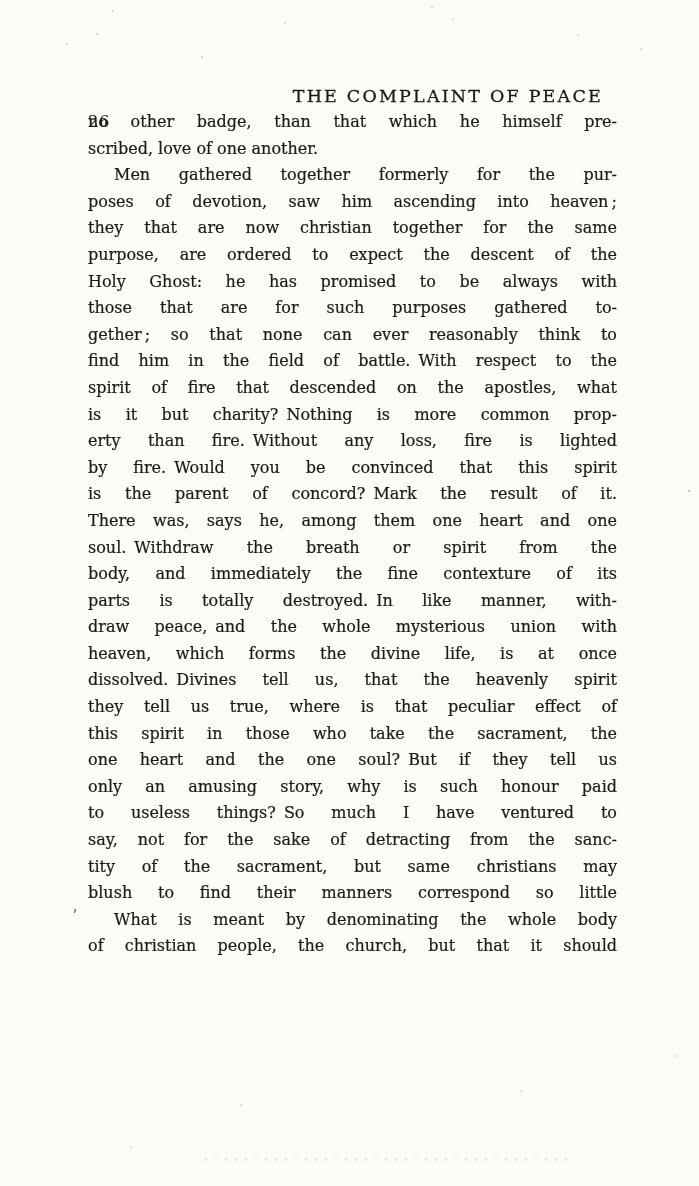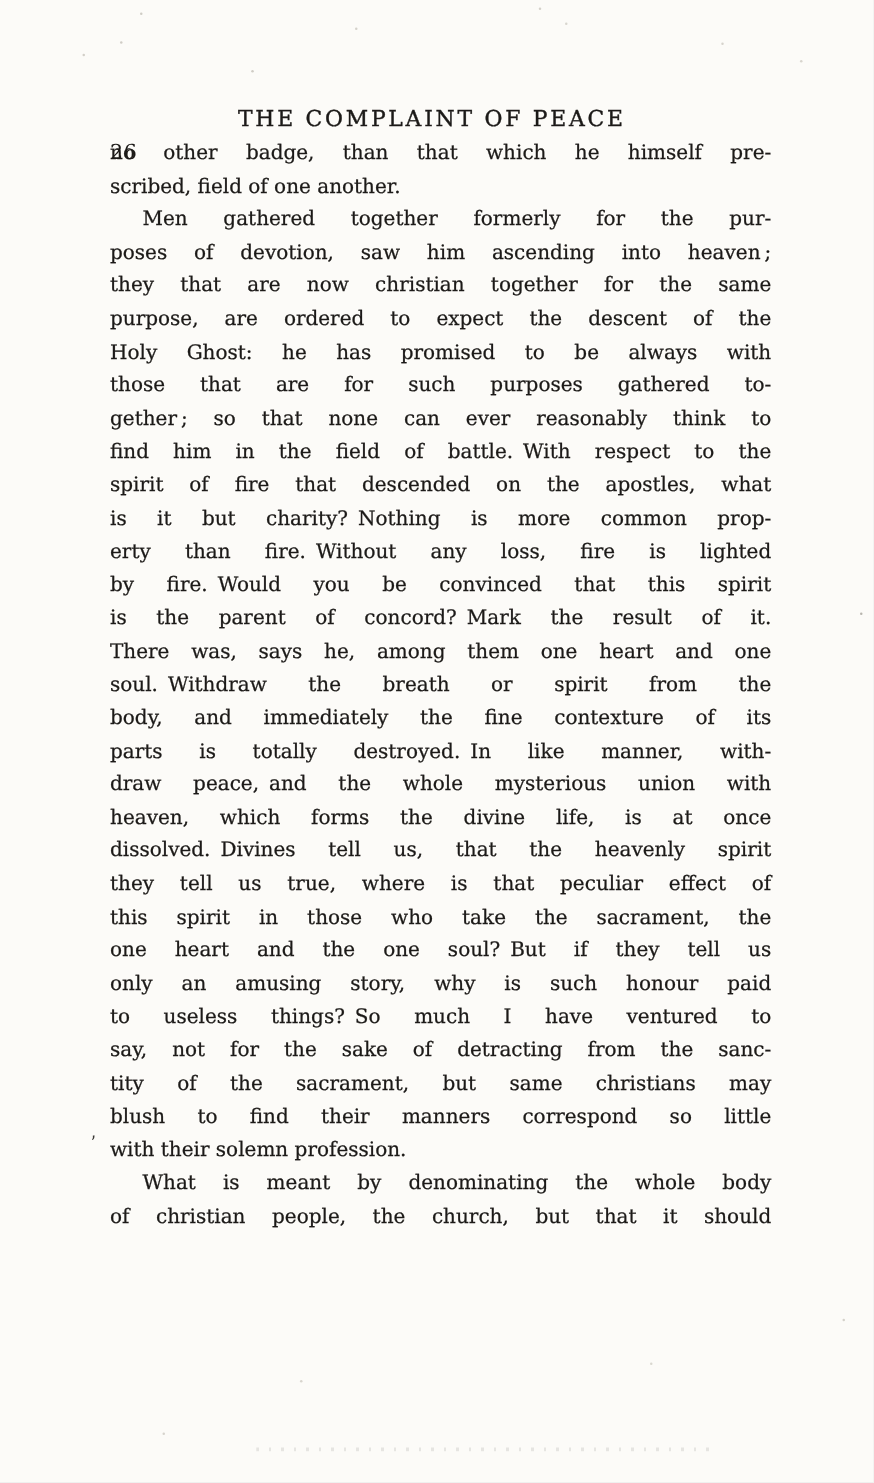--- a/index.html
+++ b/index.html
@@ -23,21 +23,21 @@
   .page-num {
     position: absolute;
     left: 0;
     top: 2px;
     font-size: 16.5px;
     letter-spacing: 0.5px;
     margin-top: 24px;
   }
   .running-title {
     display: block;
-    text-align: center;
+    text-align: right;
     padding-right: 14px;
     font-size: 17.5px;
     letter-spacing: 2.2px;
     font-weight: 400;
     -webkit-text-stroke: 0.3px #1c1a18;
     white-space: nowrap;
   }
   .text-block {
     position: absolute;
     top: 109px;
@@ -103,21 +103,21 @@
 
 <div class="page">
 
   <div class="header">
     <span class="page-num">26</span>
     <span class="running-title">THE COMPLAINT OF PEACE</span>
   </div>
 
   <div class="text-block">
       <div class="line">no other badge, than that which he himself pre-</div>
-      <div class="line para-end">scribed, field of one another.</div>
+      <div class="line para-end">scribed, love of one another.</div>
       <div class="line indent">Men gathered together formerly for the pur-</div>
       <div class="line">poses of devotion, saw him ascending into heaven ;</div>
       <div class="line">they that are now christian together for the same</div>
       <div class="line">purpose, are ordered to expect the descent of the</div>
       <div class="line">Holy Ghost: he has promised to be always with</div>
       <div class="line">those that are for such purposes gathered to-</div>
       <div class="line">gether ; so that none can ever reasonably think to</div>
       <div class="line">find him in the field of battle. With respect to the</div>
       <div class="line">spirit of fire that descended on the apostles, what</div>
       <div class="line">is it but charity? Nothing is more common prop-</div>
@@ -132,21 +132,20 @@
       <div class="line">heaven, which forms the divine life, is at once</div>
       <div class="line">dissolved. Divines tell us, that the heavenly spirit</div>
       <div class="line">they tell us true, where is that peculiar effect of</div>
       <div class="line">this spirit in those who take the sacrament, the</div>
       <div class="line">one heart and the one soul? But if they tell us</div>
       <div class="line">only an amusing story, why is such honour paid</div>
       <div class="line">to useless things? So much I have ventured to</div>
       <div class="line">say, not for the sake of detracting from the sanc-</div>
       <div class="line">tity of the sacrament, but same christians may</div>
       <div class="line">blush to find their manners correspond so little</div>
-      <div class="line para-end">with their solemn profession.</div>
       <div class="line indent">What is meant by denominating the whole body</div>
       <div class="line">of christian people, the church, but that it should</div>
     </div>
 
   <span class="margin-mark">,</span>
 
   <div class="speck-layer"></div>
   <div class="noise-strip"></div>
 
 </div>

